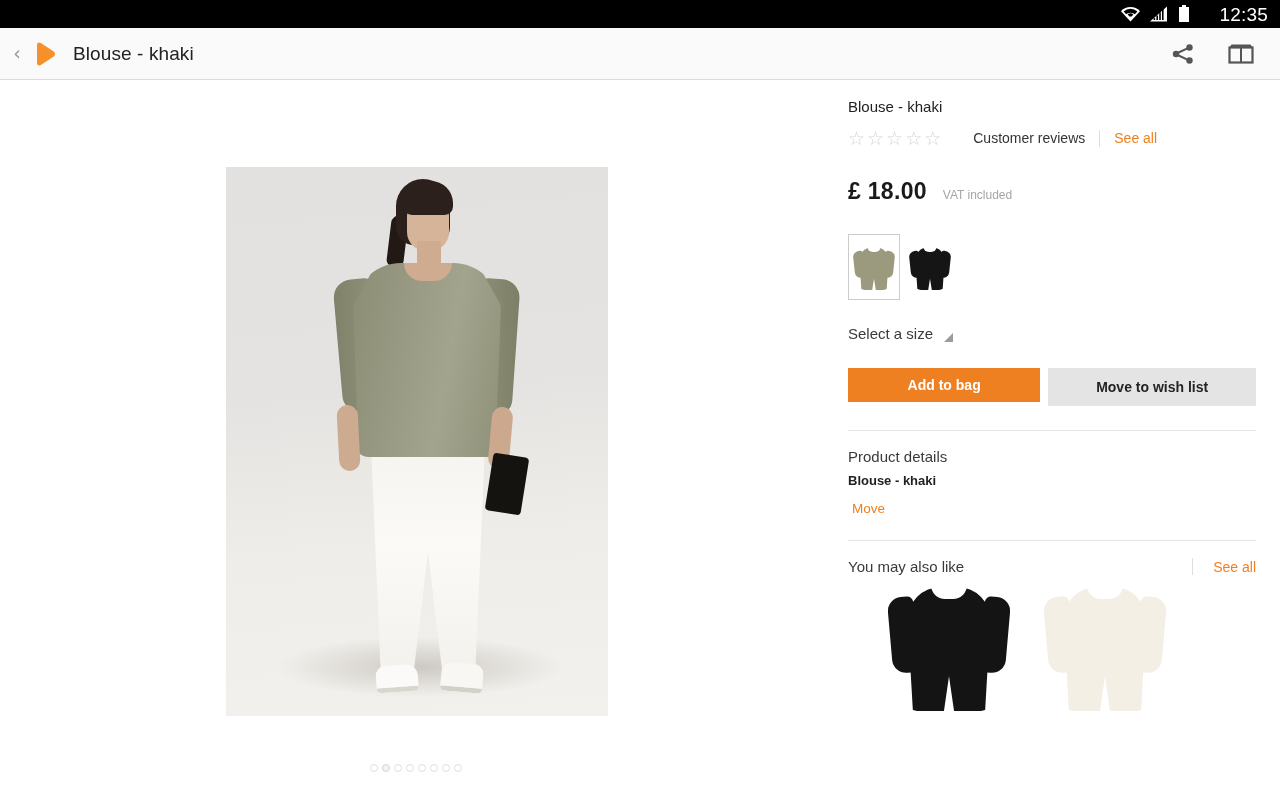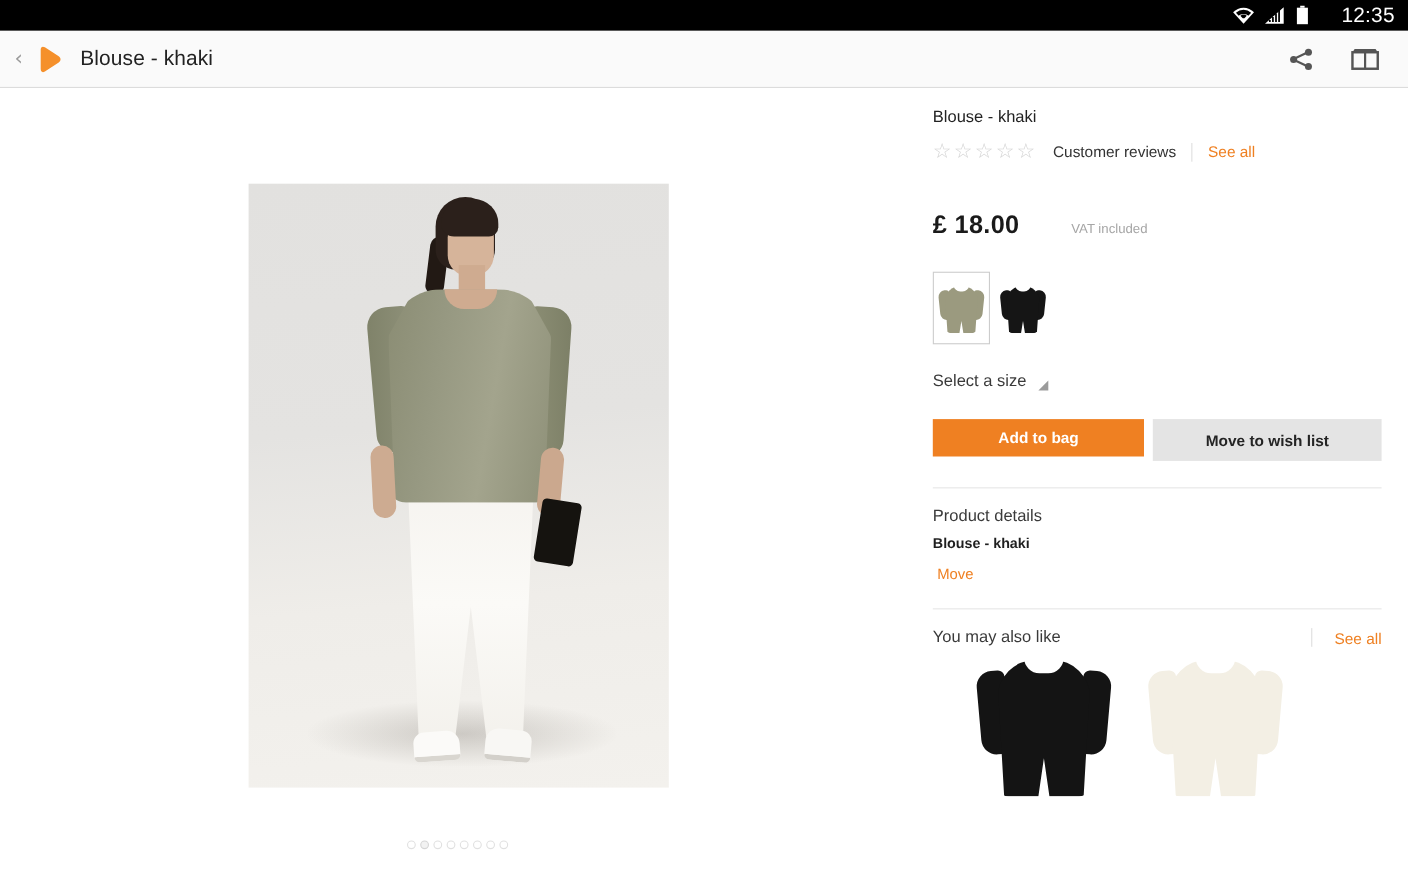--- a/index.html
+++ b/index.html
@@ -131,25 +131,25 @@
     padding: 16px 24px 0 16px;
   }
   #product-name { font-size: 15px; color: #222222; margin-top: 2px; }
 
   #rating-row {
     display: flex; align-items: center; margin-top: 13px; height: 20px;
   }
   #stars { display: flex; gap: 2px; }
   #stars .star { font-size: 19px; line-height: 19px; color: #d3d3d3;
     font-family: "DejaVu Sans", sans-serif; }
-  #reviews-label { font-size: 14px; color: #333333; margin-left: 16px; }
+  #reviews-label { font-size: 14px; color: #333333; margin-left: 32px; }
   .vrule { width: 1px; height: 17px; background: #dedede; margin: 0 14px; }
   .link-orange { font-size: 14px; color: #ef8022; }
 
-  #price-row { display: flex; align-items: baseline; margin-top: 43px; gap: 31px; }
+  #price-row { display: flex; align-items: baseline; margin-top: 30px; }
   #price { font-size: 23px; font-weight: bold; color: #1a1a1a; letter-spacing: .3px; }
   #vat-note { font-size: 12px; color: #a6a6a6; margin-left: 16px; }
 
   .section-label { font-size: 15px; color: #3a3a3a; }
   #colour-block { margin-top: 29px; }
   #colour-swatches { display: flex; gap: 4px; margin-top: 3px; }
   .swatch {
     width: 52px; height: 66px; background: #ffffff;
     display: flex; align-items: center; justify-content: center;
     border: 1px solid transparent;

